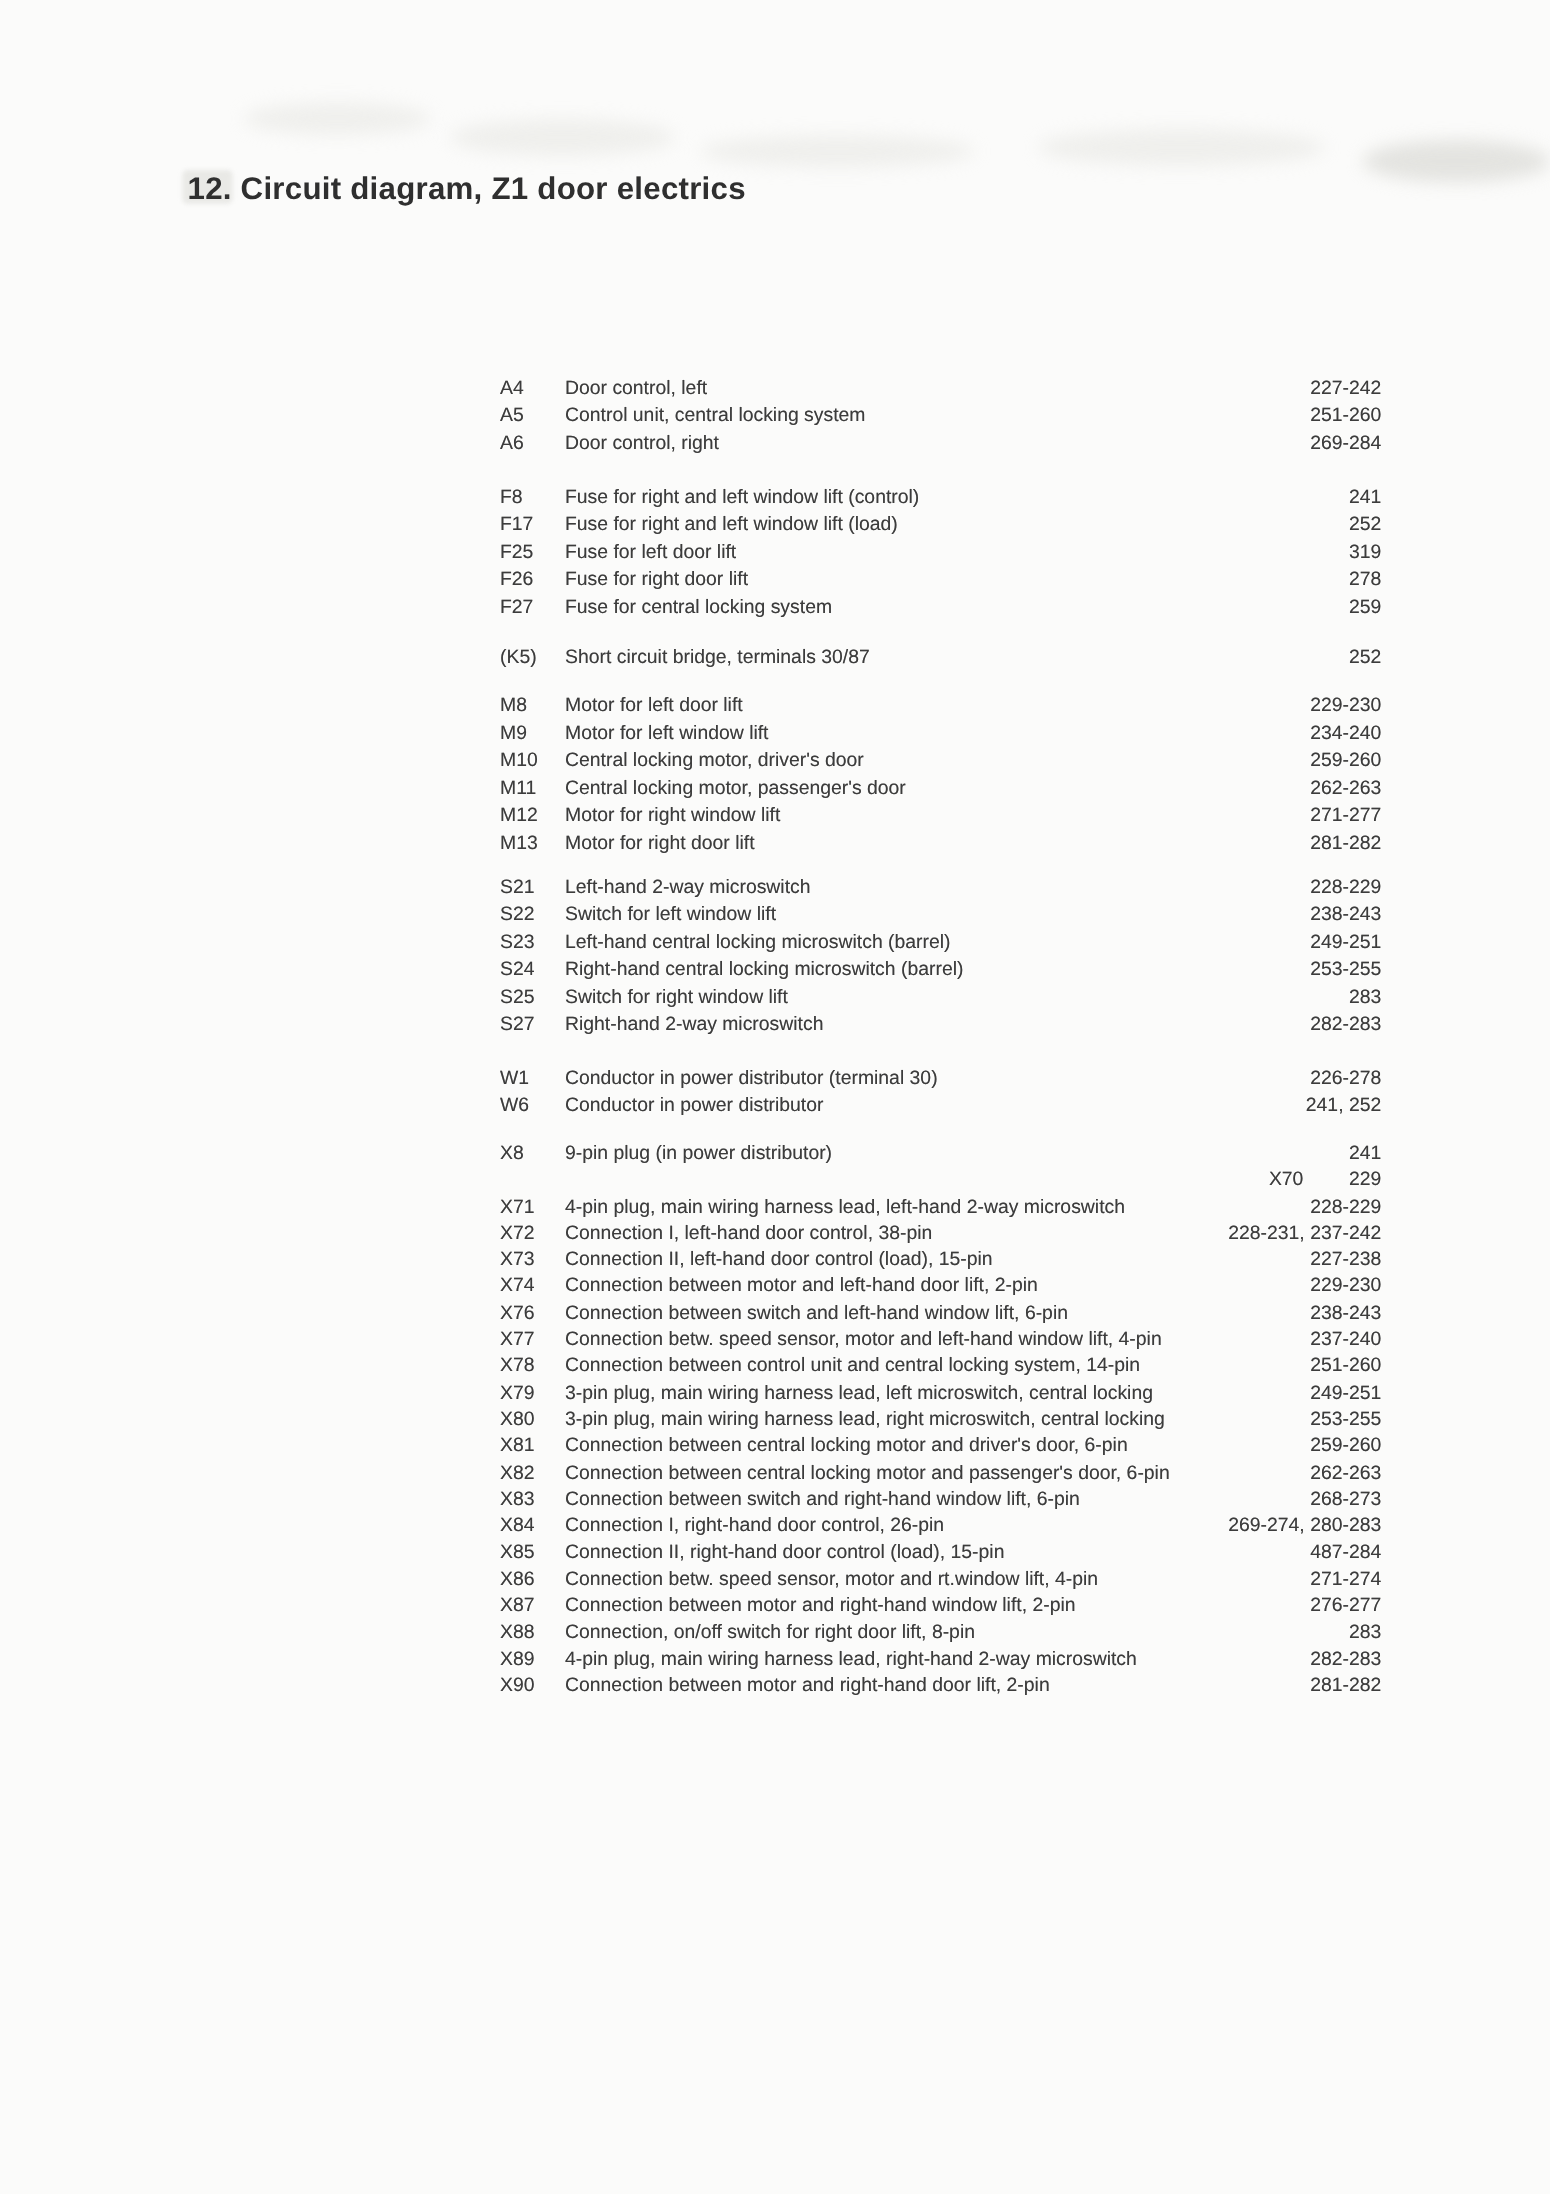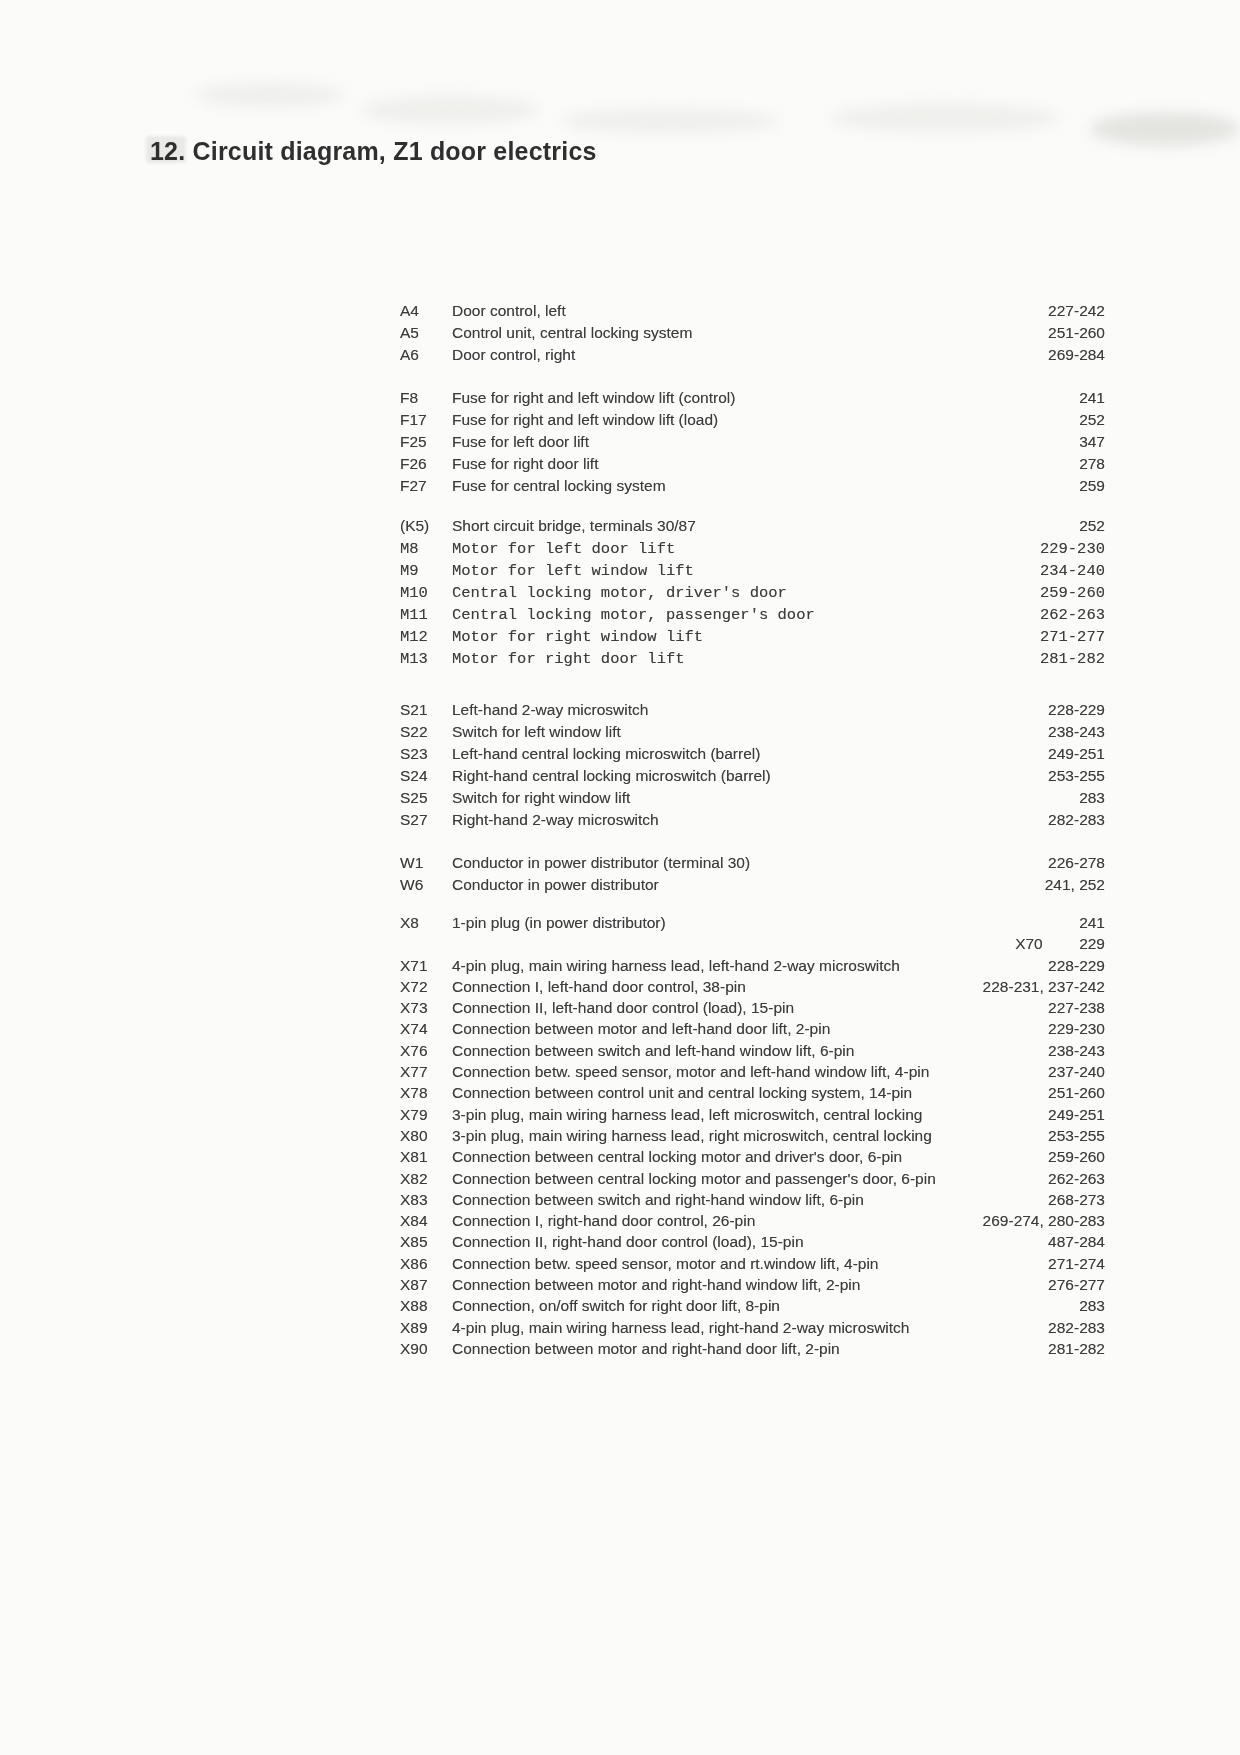--- a/index.html
+++ b/index.html
@@ -54,21 +54,21 @@
   .legend { position: absolute; inset: 0; }
 
   .group {
     position: absolute;
     left: 400px;
     width: 705px;
   }
   .group-0 { top: 300px; }
   .group-1 { top: 387px; }
   .group-2 { top: 515px; }
-  .group-3 { top: 538px; font-family: Liberation Mono, monospace; }
+  .group-3 { top: 554px; }
   .group-4 { top: 699px; }
   .group-5 { top: 852px; }
   .group-6 { top: 912px; }
 
   .row {
     display: flex;
     align-items: baseline;
     height: 22px;
     line-height: 22px;
     font-size: 15.5px;
@@ -122,21 +122,21 @@
           <span class="pages">241</span>
         </div>
         <div class="row">
           <span class="code">F17</span>
           <span class="desc">Fuse for right and left window lift (load)</span>
           <span class="pages">252</span>
         </div>
         <div class="row">
           <span class="code">F25</span>
           <span class="desc">Fuse for left door lift</span>
-          <span class="pages">347</span>
+          <span class="pages">319</span>
         </div>
         <div class="row">
           <span class="code">F26</span>
           <span class="desc">Fuse for right door lift</span>
           <span class="pages">278</span>
         </div>
         <div class="row">
           <span class="code">F27</span>
           <span class="desc">Fuse for central locking system</span>
           <span class="pages">259</span>
@@ -221,21 +221,21 @@
         </div>
         <div class="row">
           <span class="code">W6</span>
           <span class="desc">Conductor in power distributor</span>
           <span class="pages">241, 252</span>
         </div>
       </div>
       <div class="group group-6">
         <div class="row">
           <span class="code">X8</span>
-          <span class="desc">1-pin plug (in power distributor)</span>
+          <span class="desc">9-pin plug (in power distributor)</span>
           <span class="pages">241</span>
         </div>
         <div class="row">
           <span class="code">X70</span>
           <span class="pages">229</span>
         </div>
         <div class="row">
           <span class="code">X71</span>
           <span class="desc">4-pin plug, main wiring harness lead, left-hand 2-way microswitch</span>
           <span class="pages">228-229</span>

